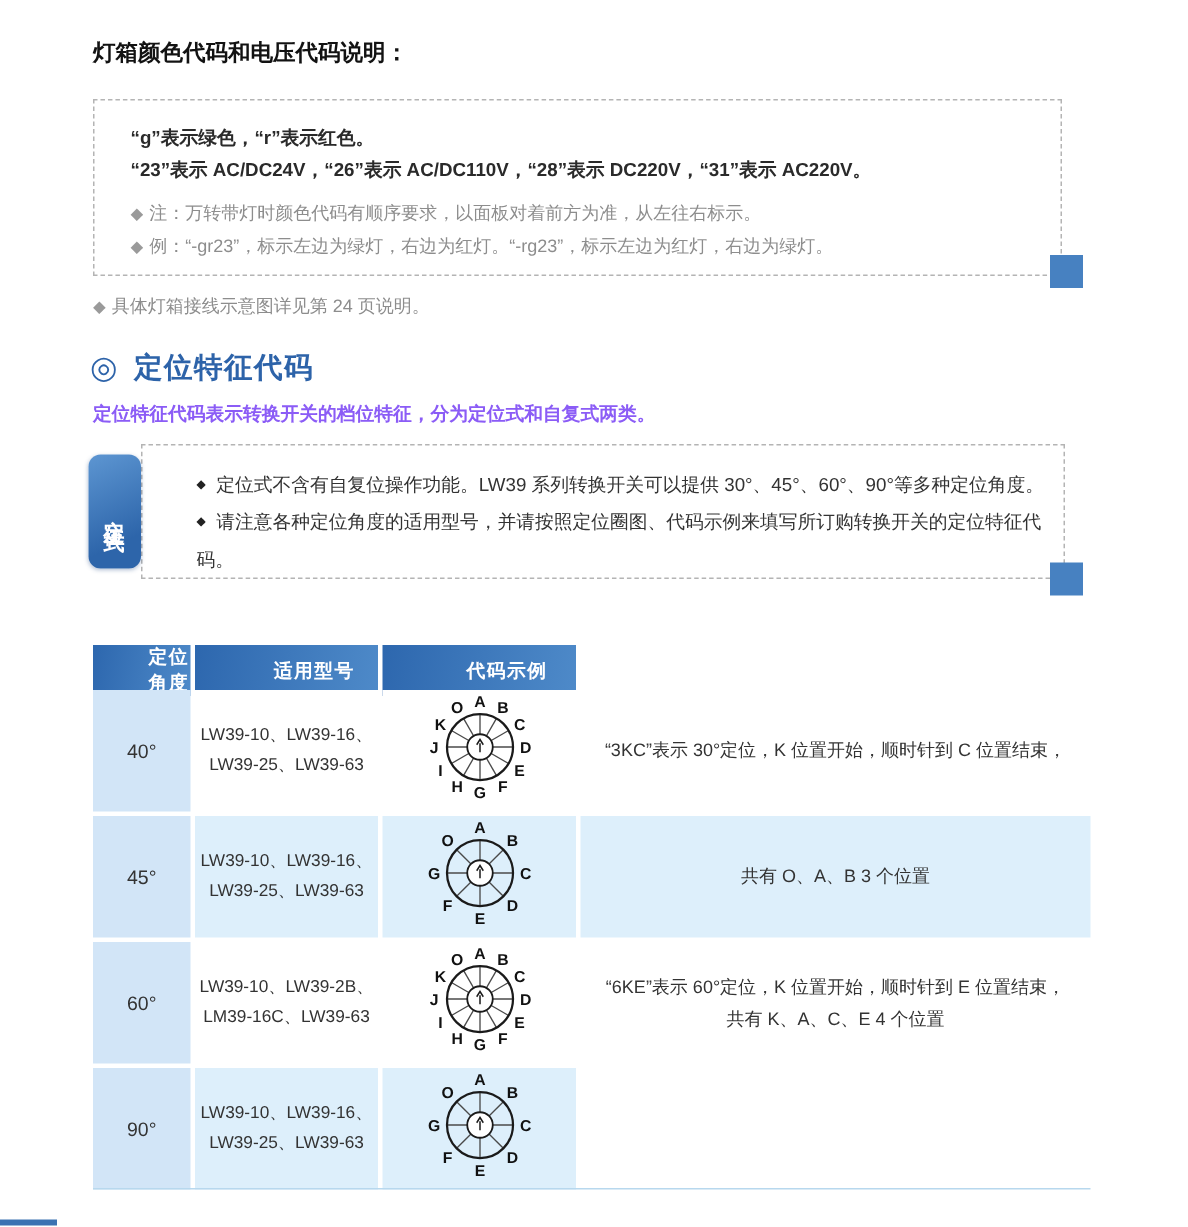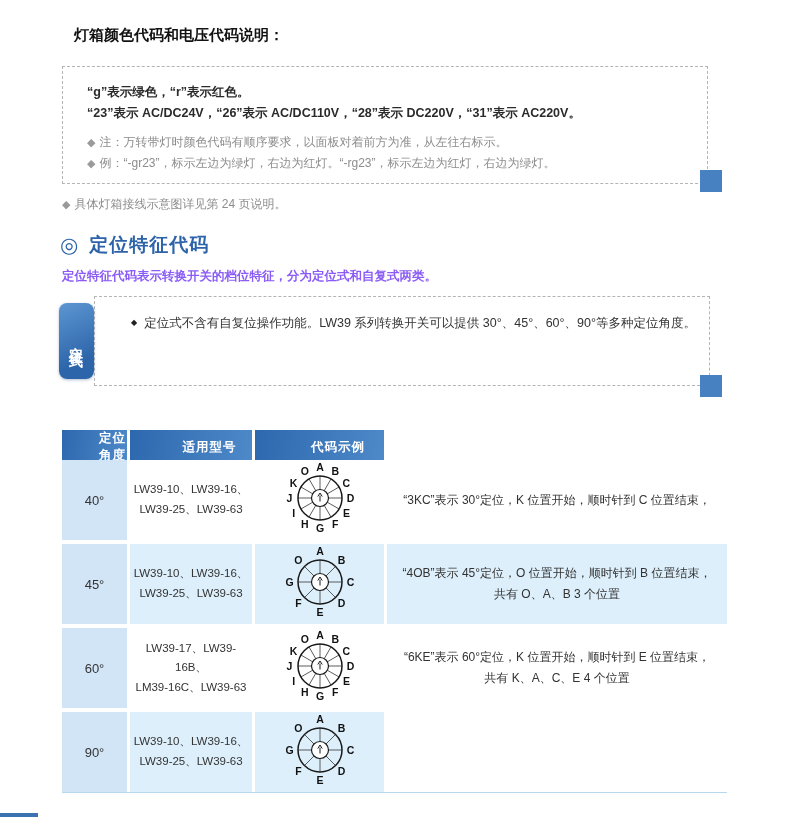--- a/index.html
+++ b/index.html
@@ -1,19 +1,19 @@
 <!DOCTYPE html>
 <html><head>
 <meta charset="utf-8">
 <style>
   * { margin:0; padding:0; box-sizing:border-box; }
   body { background:#ffffff; font-family:"Liberation Sans","DejaVu Sans",sans-serif; }
   .page { position:relative; width:792px; height:818px; background:#fff; overflow:hidden; }
 
-  .doc-title { position:absolute; left:74px; top:26px; font-size:15px; font-weight:bold; color:#121212; }
+  .doc-title { position:absolute; left:62px; top:26px; font-size:15px; font-weight:bold; color:#121212; }
 
   .dashed-box { position:absolute; border:1px dashed #b4b4b4; background:#fff; }
   .box1 { left:62px; top:66px; width:646px; height:118px; padding:15px 24px 0 24px; }
   .box1 .main-line { font-size:12.5px; font-weight:600; color:#2a2a2a; line-height:1.65; }
   .box1 .notes { margin-top:9px; }
   .note-line { font-size:12px; color:#8d8d8d; line-height:1.75; }
   .diamond { color:#9a9a9a; font-size:11px; margin-right:4px; }
 
   .corner-square { position:absolute; width:22px; height:22px; background:#4781c1; }
   .sq1 { left:700px; top:170px; }
@@ -71,20 +71,21 @@
   <div class="footnote"><span class="diamond">◆</span><span>具体灯箱接线示意图详见第 24 页说明。</span></div>
 
   <div class="section-title">
     <span class="ring-icon">◎</span>
     <span>定位特征代码</span>
   </div>
   <div class="section-sub">定位特征代码表示转换开关的档位特征，分为定位式和自复式两类。</div>
 
   <div class="dashed-box box2">
     <div class="bullet-line"><span class="bullet-glyph">◆</span><span>定位式不含有自复位操作功能。LW39 系列转换开关可以提供 30°、45°、60°、90°等多种定位角度。</span></div>
+    <div class="bullet-line"><span class="bullet-glyph">◆</span><span>请注意各种定位角度的适用型号，并请按照定位圈图、代码示例来填写所订购转换开关的定位特征代码。</span></div>
   </div>
   <div class="pos-pill">定位式</div>
   <div class="corner-square sq2"></div>
 
   <div class="table">
     <div class="t-row t-head">
       <div class="cell">定位角度</div>
       <div class="cell">适用型号</div>
       <div class="cell">代码示例</div>
     </div>
@@ -154,29 +155,28 @@
               <text x="71.5667568261897" y="20.233243173810305" text-anchor="middle" font-size="10.5" font-weight="bold" fill="#111" font-family="&quot;Liberation Sans&quot;,&quot;DejaVu Sans&quot;,sans-serif">B</text>
               <text x="80.5" y="41.8" text-anchor="middle" font-size="10.5" font-weight="bold" fill="#111" font-family="&quot;Liberation Sans&quot;,&quot;DejaVu Sans&quot;,sans-serif">C</text>
               <text x="71.5667568261897" y="63.36675682618969" text-anchor="middle" font-size="10.5" font-weight="bold" fill="#111" font-family="&quot;Liberation Sans&quot;,&quot;DejaVu Sans&quot;,sans-serif">D</text>
               <text x="50" y="72.3" text-anchor="middle" font-size="10.5" font-weight="bold" fill="#111" font-family="&quot;Liberation Sans&quot;,&quot;DejaVu Sans&quot;,sans-serif">E</text>
               <text x="28.433243173810304" y="63.3667568261897" text-anchor="middle" font-size="10.5" font-weight="bold" fill="#111" font-family="&quot;Liberation Sans&quot;,&quot;DejaVu Sans&quot;,sans-serif">F</text>
               <text x="19.5" y="41.800000000000004" text-anchor="middle" font-size="10.5" font-weight="bold" fill="#111" font-family="&quot;Liberation Sans&quot;,&quot;DejaVu Sans&quot;,sans-serif">G</text>
               <text x="28.433243173810297" y="20.233243173810305" text-anchor="middle" font-size="10.5" font-weight="bold" fill="#111" font-family="&quot;Liberation Sans&quot;,&quot;DejaVu Sans&quot;,sans-serif">O</text>
             </svg></span>
         </div>
       <div class="cell plain example">
-        <div>“4OB”表示 45°定位，O 位置开始，顺时针到 B 位置结束，</div>
         <div>共有 O、A、B 3 个位置</div>
       </div>
     </div>
 
     <div class="t-row t-body-row">
       <div class="cell angle">60°</div>
       <div class="cell plain models">
-        <div>LW39-17、LW39-16B、</div>
+        <div>LW39-10、LW39-2B、</div>
         <div>LM39-16C、LW39-63</div>
       </div>
       <div class="cell plain">
           <span><svg width="100" height="76" viewBox="0 0 100 76">
               <line x1="50" y1="38" x2="50" y2="16" stroke="#4a4a4a" stroke-width="0.9"></line>
               <line x1="50" y1="38" x2="61" y2="18.94744111674235" stroke="#4a4a4a" stroke-width="0.9"></line>
               <line x1="50" y1="38" x2="69.05255888325766" y2="27" stroke="#4a4a4a" stroke-width="0.9"></line>
               <line x1="50" y1="38" x2="72" y2="38" stroke="#4a4a4a" stroke-width="0.9"></line>
               <line x1="50" y1="38" x2="69.05255888325766" y2="49" stroke="#4a4a4a" stroke-width="0.9"></line>
               <line x1="50" y1="38" x2="61" y2="57.052558883257646" stroke="#4a4a4a" stroke-width="0.9"></line>

